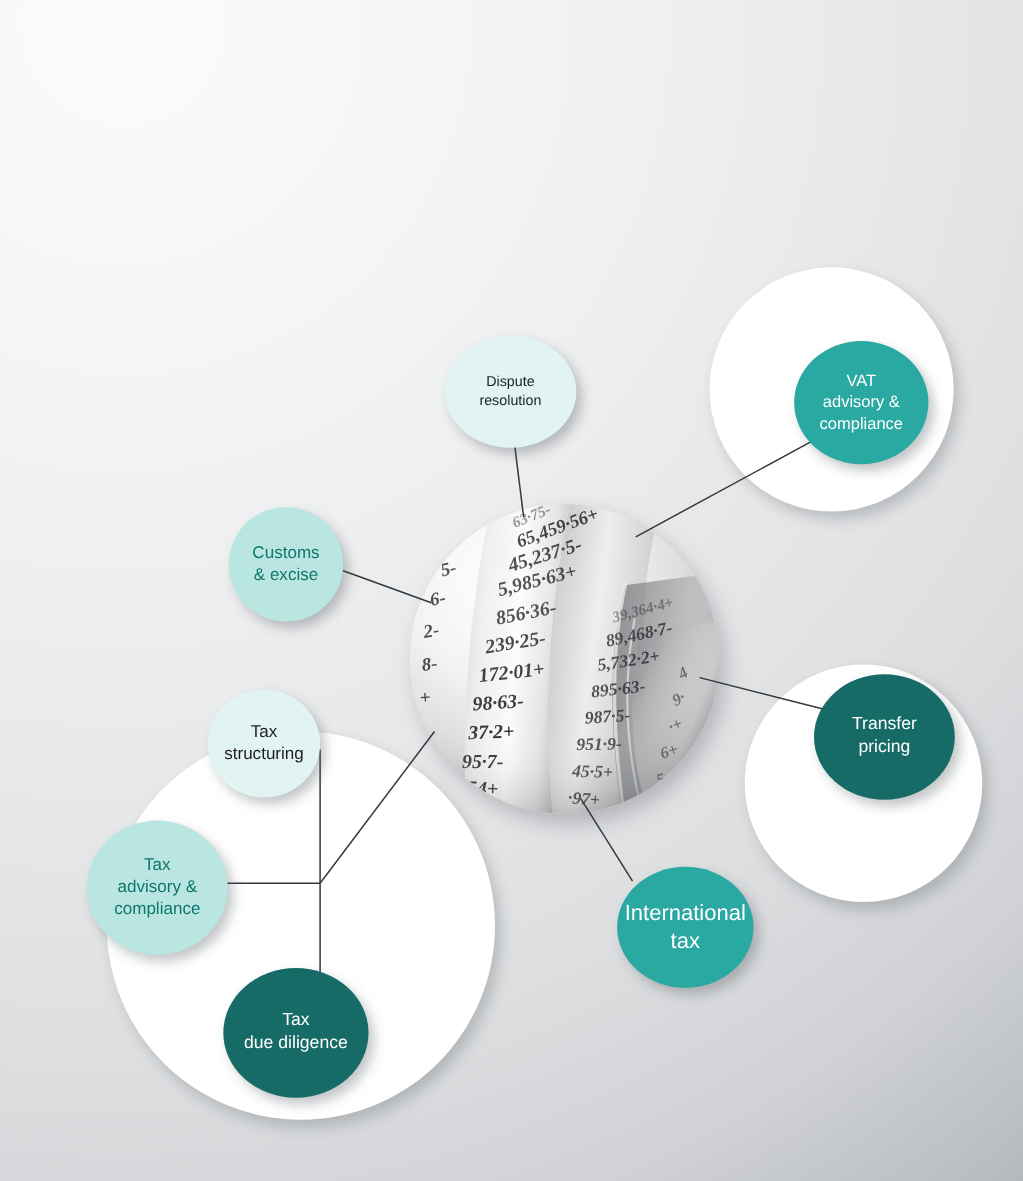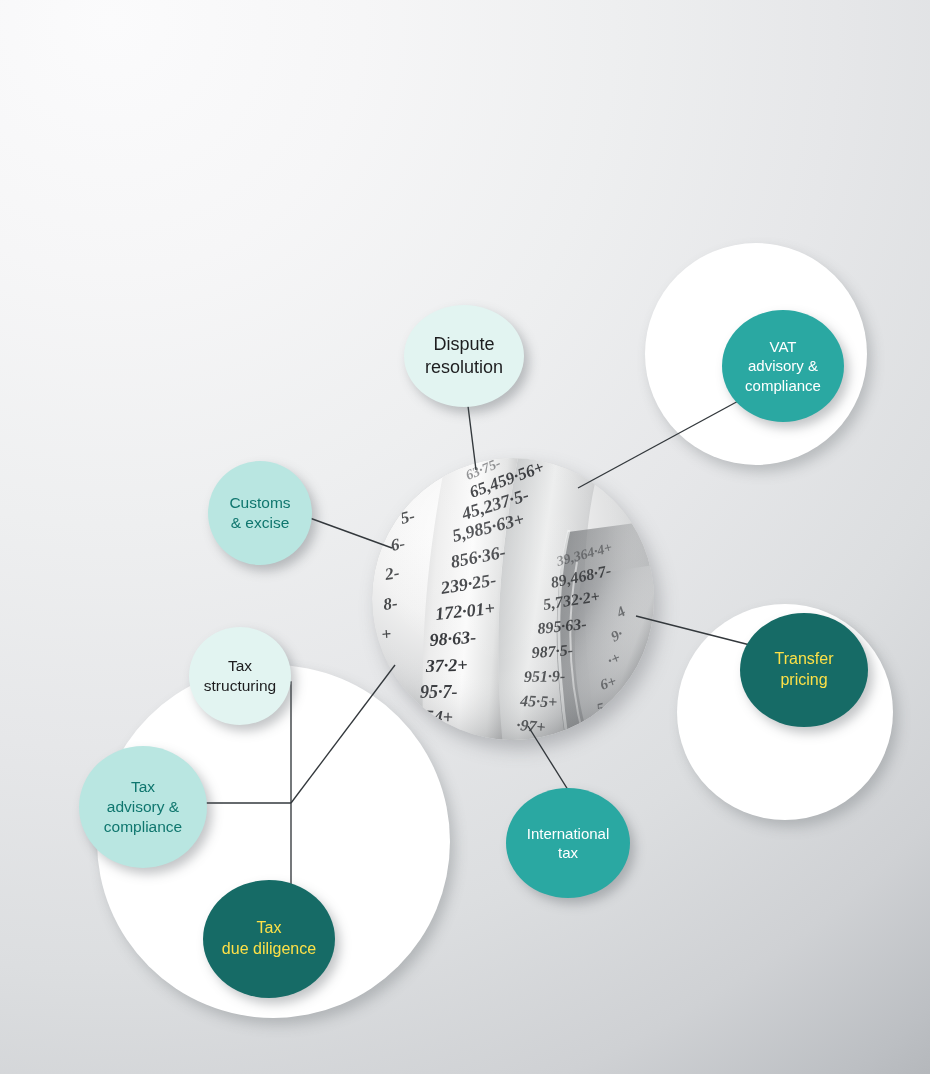--- a/index.html
+++ b/index.html
@@ -58,21 +58,21 @@
     line-height: 1.30;
     box-shadow: 5px 6px 11px rgba(80,86,92,0.34);
     box-sizing: border-box;
     user-select: none;
   }
   .bubble span { display: block; padding: 0 6px; }
 
   .tone-pale    { background: #e2f4f1; color: #1d1d1f; }
   .tone-light   { background: #b9e6e1; color: #0f766e; }
   .tone-mid     { background: #2aa8a2; color: #ffffff; }
-  .tone-dark    { background: #166b66; color: #fde047; }
+  .tone-dark    { background: #166b66; color: #ffffff; }
 
   
   #sphere {
     position: absolute;
     left: 372px;
     top: 458px;
     width: 282px;
     height: 282px;
     border-radius: 50%;
     overflow: hidden;
@@ -214,21 +214,21 @@
 
     <polyline points="395,665 291,803"></polyline>
 
     <polyline points="291,803 291,682 288,682"></polyline>
 
     <line x1="291" y1="803" x2="205" y2="803"></line>
 
     <line x1="291" y1="803" x2="291" y2="897"></line>
   </svg>
 
-  <div class="bubble tone-pale" style="left:404px; top:305px; width:120px; height:102px; font-size:18px;">
+  <div class="bubble tone-pale" style="left:404px; top:305px; width:120px; height:102px; font-size:13px;">
     <span>Dispute<br>resolution</span>
   </div>
 
   <div class="bubble tone-mid" style="left:722px; top:310px; width:122px; height:112px; font-size:15px;text-align:center;">
     <span>VAT<br>advisory &amp;<br>compliance</span>
   </div>
 
   <div class="bubble tone-light" style="left:208px; top:461px; width:104px; height:104px; font-size:15.5px;">
     <span>Customs<br>&amp; excise</span>
   </div>
@@ -242,17 +242,17 @@
   </div>
 
   <div class="bubble tone-light" style="left:79px; top:746px; width:128px; height:122px; font-size:15.5px;">
     <span>Tax<br>advisory &amp;<br>compliance</span>
   </div>
 
   <div class="bubble tone-dark" style="left:203px; top:880px; width:132px; height:118px; font-size:16px;">
     <span>Tax<br>due diligence</span>
   </div>
 
-  <div class="bubble tone-mid" style="left:506px; top:788px; width:124px; height:110px; font-size:15px;justify-content:center;">
+  <div class="bubble tone-mid" style="left:561px; top:788px; width:124px; height:110px; font-size:20px;justify-content:center;">
     <span>International<br>tax</span>
   </div>
 
 </div>
 
 </body></html>

